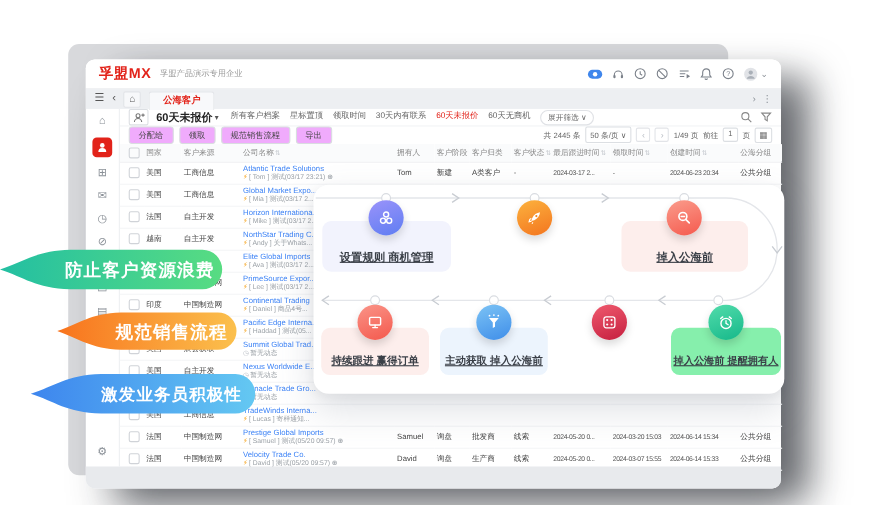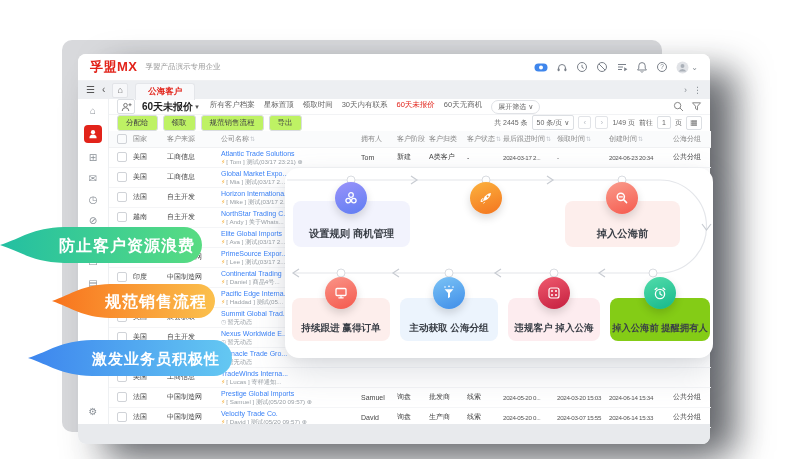--- a/index.html
+++ b/index.html
@@ -36,21 +36,21 @@
   .filterrow{height:20px;display:flex;align-items:center;padding:0 8px;gap:7px;border-bottom:1px solid #f2f3f5;}
   .personbox{width:16px;height:13px;border:1px solid #dcdfe3;border-radius:2px;display:flex;align-items:center;justify-content:center;}
   .fdrop{font-size:10px;font-weight:bold;color:#222;display:flex;align-items:center;gap:2px;}
   .fdrop .caret{font-size:7px;color:#555;}
   .chips{display:flex;align-items:flex-start;gap:9px;font-size:7.5px;color:#666;margin-left:4px;}
   .chip.active{color:#e2231a;}
   .expand{border:1px solid #e0e2e6;border-radius:8px;padding:1px 6px;font-size:7px;color:#666;display:flex;gap:2px;align-items:center;}
   .filter-right{margin-left:auto;display:flex;gap:7px;align-items:center;}
   
   .toolbar{height:24px;display:flex;align-items:center;padding:0 8px;gap:5px;}
-  .btn{border:1px solid #d9dce0;border-radius:3px;background:#bef264;font-size:7.5px;color:#444;padding:3px 8px;line-height:1;}
+  .btn{border:1px solid #d9dce0;border-radius:3px;background:#f0abfc;font-size:7.5px;color:#444;padding:3px 8px;line-height:1;}
   .pager{margin-left:auto;display:flex;align-items:center;gap:4px;font-size:7px;color:#666;}
   .pbox{border:1px solid #dcdfe3;border-radius:2px;padding:1.5px 4px;background:#fff;display:flex;align-items:center;gap:2px;}
   .pnav{border:1px solid #e2e4e8;border-radius:2px;width:11px;height:11px;display:flex;align-items:center;justify-content:center;color:#b9bec5;font-size:8px;}
   .gotobox{border:1px solid #dcdfe3;border-radius:2px;width:12px;height:11px;display:flex;align-items:center;justify-content:center;font-size:7px;}
   .picon{border:1px solid #dcdfe3;border-radius:2px;width:14px;height:12px;display:flex;align-items:center;justify-content:center;font-size:8px;color:#777;}
   
   table{border-collapse:collapse;table-layout:fixed;width:602px;font-size:7px;}
   thead th{font-weight:normal;color:#888;text-align:left;height:16px;background:#fafbfc;border-bottom:1px solid #f0f1f3;padding:0 2px;white-space:nowrap;overflow:hidden;}
   tbody td{height:19px;border-bottom:1px solid #f4f5f7;padding:0 2px;white-space:nowrap;overflow:hidden;color:#444;vertical-align:middle;}
   .sortg{color:#c2c6cc;font-size:6px;margin-left:1px;}
@@ -63,21 +63,21 @@
   
   .wfooter{height:20px;background:#e8eaed;border-radius:0 0 8px 8px;}
   
   .ribbon{position:absolute;z-index:6;}
   .ribbon text{font-weight:bold;fill:#fff;font-family:"Liberation Sans","DejaVu Sans",sans-serif;letter-spacing:1px;}
   
   .flowcard{position:absolute;left:285px;top:168px;width:428px;height:190px;background:#fff;border-radius:14px;z-index:5;
             box-shadow:0 14px 34px rgba(95,105,125,.20), 0 3px 10px rgba(0,0,0,.05);}
   .connector{position:absolute;left:0;top:0;}
   .fcard{position:absolute;border-radius:8px;display:flex;align-items:flex-end;justify-content:center;padding-bottom:6px;
-         font-size:10.3px;font-weight:bold;color:#3a3f47;white-space:nowrap;}
+         font-size:10.3px;font-weight:bold;color:#3a3f47;white-space:nowrap;text-decoration:underline;}
   .ficon{position:absolute;width:32px;height:32px;border-radius:50%;display:flex;align-items:center;justify-content:center;
          box-shadow:0 4px 8px rgba(0,0,0,.15);}
 </style>
 </head>
 <body>
 
 <div class="backdrop"></div>
 
 <div class="window">
 
@@ -594,45 +594,42 @@
       <span>持续跟进 赢得订单</span>
     </div>
   <div class="ficon" style="left:40px;top:109px;background:linear-gradient(160deg,#fa9488,#f4594d);">
       <svg width="16" height="16" viewBox="0 0 16 16">
         <rect x="3" y="3.5" width="10" height="7" rx="1" fill="none" stroke="#fff" stroke-width="1.3"></rect>
         <path d="M8,10.5 v2.2 M5.8,12.8 h4.4" stroke="#fff" stroke-width="1.2" fill="none" stroke-linecap="round"></path>
       </svg>
     </div>
 
   <div class="fcard" style="left:115px;top:130px;width:98px;height:37px;font-size:9.6px;background:#ecf4fd;">
-      <span>主动获取 公海分组</span>
+      <span>主动获取 掉入公海前</span>
     </div>
   <div class="ficon" style="left:148px;top:109px;background:linear-gradient(160deg,#7cc3f5,#3f8ee9);">
       <svg width="16" height="16" viewBox="0 0 16 16">
         <path d="M3.6,4.2 h8.8 l-3.4,3.9 v3.9 l-2,1.2 v-5.1 z" fill="#fff"></path>
         <circle cx="4" cy="2" r=".8" fill="#fff"></circle>
         <circle cx="8" cy="1.4" r=".8" fill="#fff"></circle>
         <circle cx="12" cy="2" r=".8" fill="#fff"></circle>
       </svg>
     </div>
 
-  <div class="fcard" style="left:223px;top:130px;width:92px;height:37px;font-size:9.6px;background:#fdecef;">
-      <span>违规客户 掉入公海</span>
-    </div>
   <div class="ficon" style="left:253px;top:109px;background:linear-gradient(160deg,#ef5a6e,#c51f3f);">
       <svg width="16" height="16" viewBox="0 0 16 16">
         <rect x="3" y="3" width="10" height="10" rx="2" fill="none" stroke="#fff" stroke-width="1.2"></rect>
         <circle cx="6" cy="6" r="1" fill="#fff"></circle>
         <circle cx="10" cy="6" r="1" fill="#fff"></circle>
         <circle cx="6" cy="10" r="1" fill="#fff"></circle>
         <circle cx="10" cy="10" r="1" fill="#fff"></circle>
       </svg>
     </div>
 
-  <div class="fcard" style="left:325px;top:130px;width:100px;height:37px;font-size:9.3px;background:#84cc16;">
+  <div class="fcard" style="left:325px;top:130px;width:100px;height:37px;font-size:9.3px;background:#86efac;">
       <span>掉入公海前 提醒拥有人</span>
     </div>
   <div class="ficon" style="left:359px;top:109px;background:linear-gradient(160deg,#52dcab,#16b88a);">
       <svg width="16" height="16" viewBox="0 0 16 16">
         <circle cx="8" cy="9" r="4.6" fill="none" stroke="#fff" stroke-width="1.3"></circle>
         <path d="M8,6.6 V9 l2,1.2" fill="none" stroke="#fff" stroke-width="1.2" stroke-linecap="round"></path>
         <path d="M3.2,4.6 L5,3.1 M12.8,4.6 L11,3.1" stroke="#fff" stroke-width="1.3" stroke-linecap="round"></path>
       </svg>
     </div>
 </div>

